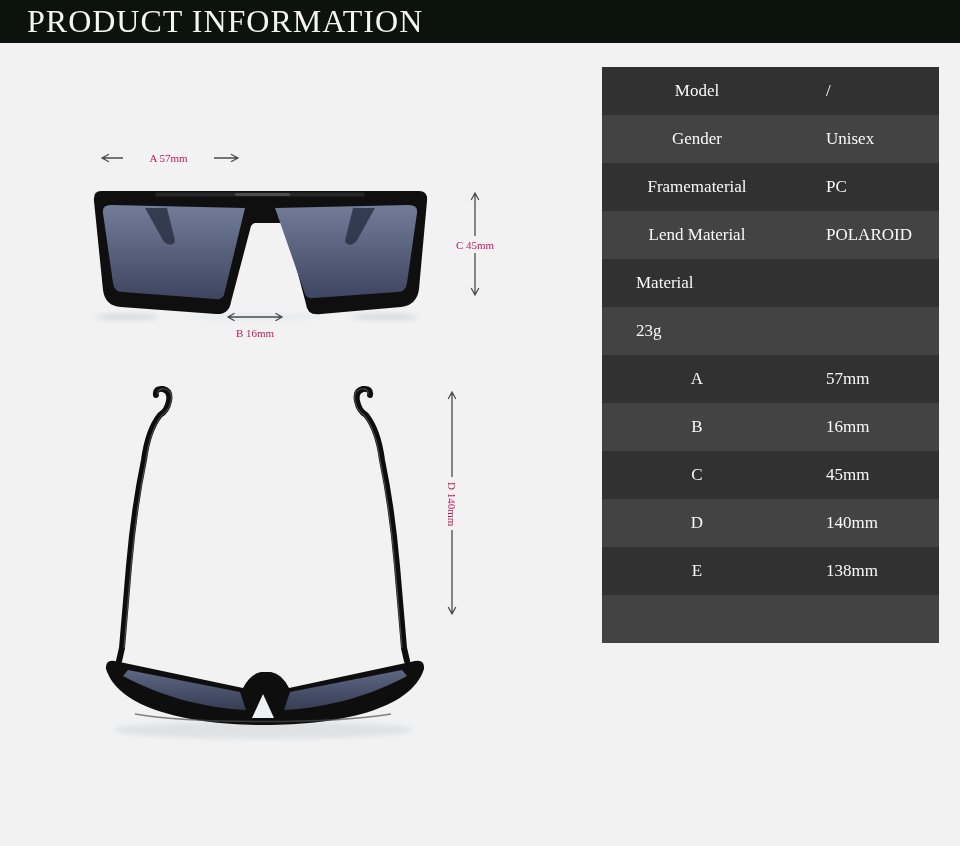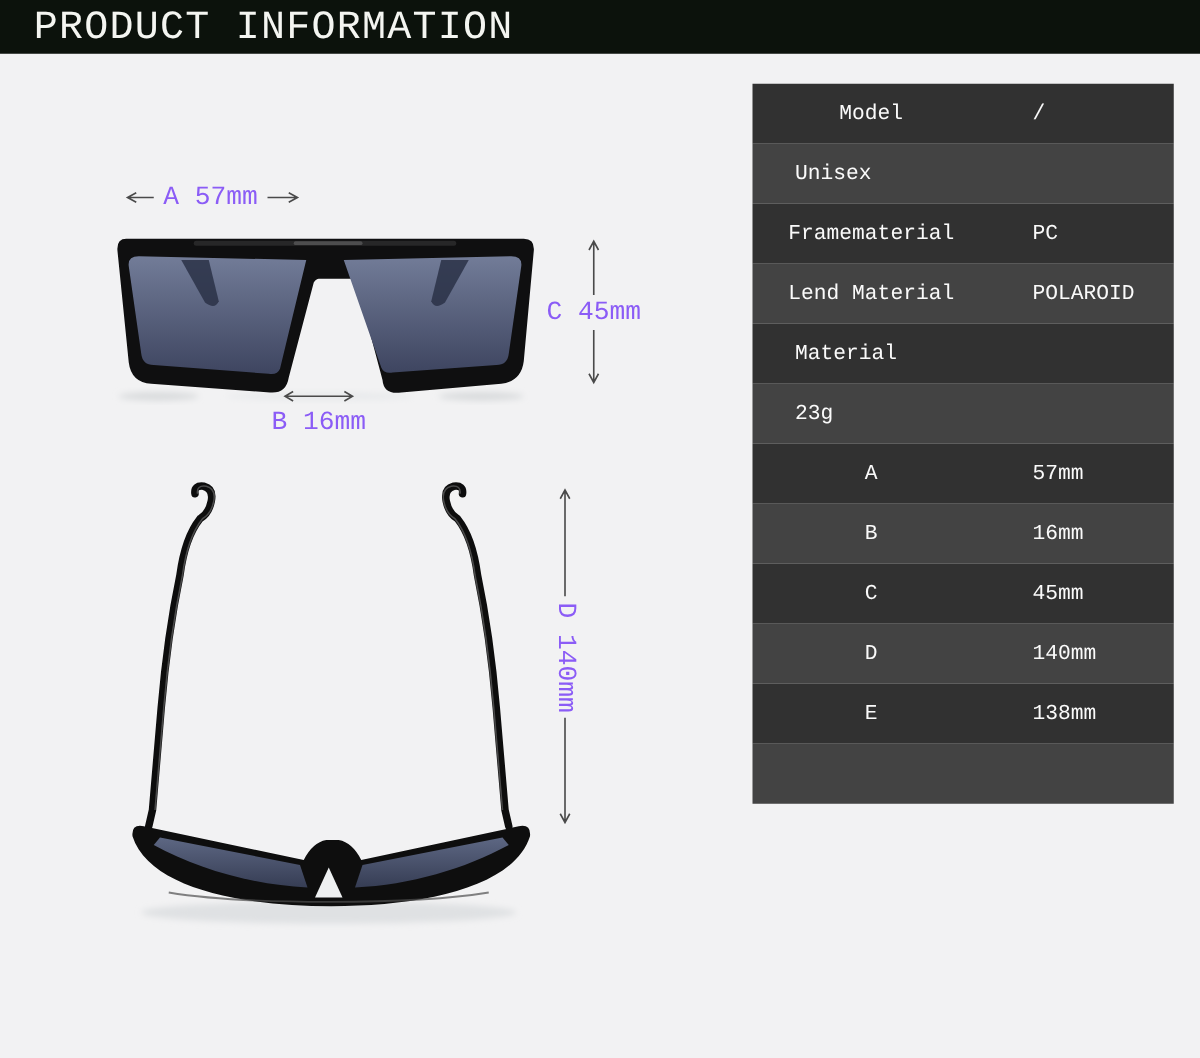--- a/index.html
+++ b/index.html
@@ -1,38 +1,38 @@
 <!DOCTYPE html>
 <html><head>
 <meta charset="utf-8">
 <style>
   html,body{margin:0;padding:0;background:#e6e6e6;}
   .canvas{
     position:relative;width:960px;height:846px;overflow:hidden;
     background:#f2f2f3;
-    font-family:Liberation Mono, monospace;
+    font-family:Liberation Serif, serif;
   }
   
   .header{
     position:absolute;left:0;top:0;width:960px;height:43px;
     background:#0c120c;display:flex;align-items:center;
   }
   .header .title{
     color:#f4f5f1;font-size:32px;font-weight:300;letter-spacing:1px;
     padding-left:27px;white-space:nowrap;
   }
   
   .spec{position:absolute;left:602px;top:67px;width:337px;}
   .trow{height:48px;display:flex;align-items:center;color:#fafafa;font-size:17px;}
   .trow:nth-child(odd){background:#313131;}
   .trow:nth-child(even){background:#434343;}
   .tlabel{width:190px;text-align:center;}
   .tvalue{flex:1;padding-left:34px;}
   
-  .dim{position:absolute;color:#8b5cf6;font-size:21px;white-space:nowrap;}
+  .dim{position:absolute;color:#be185d;font-size:11px;white-space:nowrap;}
   .dim-row{display:flex;align-items:center;justify-content:space-between;}
   .dim-col{display:flex;flex-direction:column;align-items:center;}
   .vtext{writing-mode:vertical-rl;text-orientation:mixed;margin:4px 0;}
   .hlabel{margin:2px 11px;}
   svg{display:block;}
   .abs{position:absolute;}
 </style>
 </head>
 <body>
 
@@ -126,20 +126,21 @@
     </svg>
   </div>
 
 
   <div class="spec">
     <div class="trow">
       <div class="tlabel">Model</div>
       <div class="tvalue">/</div>
     </div>
     <div class="trow">
+      <div class="tlabel">Gender</div>
       <div class="tvalue">Unisex</div>
     </div>
     <div class="trow">
       <div class="tlabel">Framematerial</div>
       <div class="tvalue">PC</div>
     </div>
     <div class="trow">
       <div class="tlabel">Lend Material</div>
       <div class="tvalue">POLAROID</div>
     </div>

